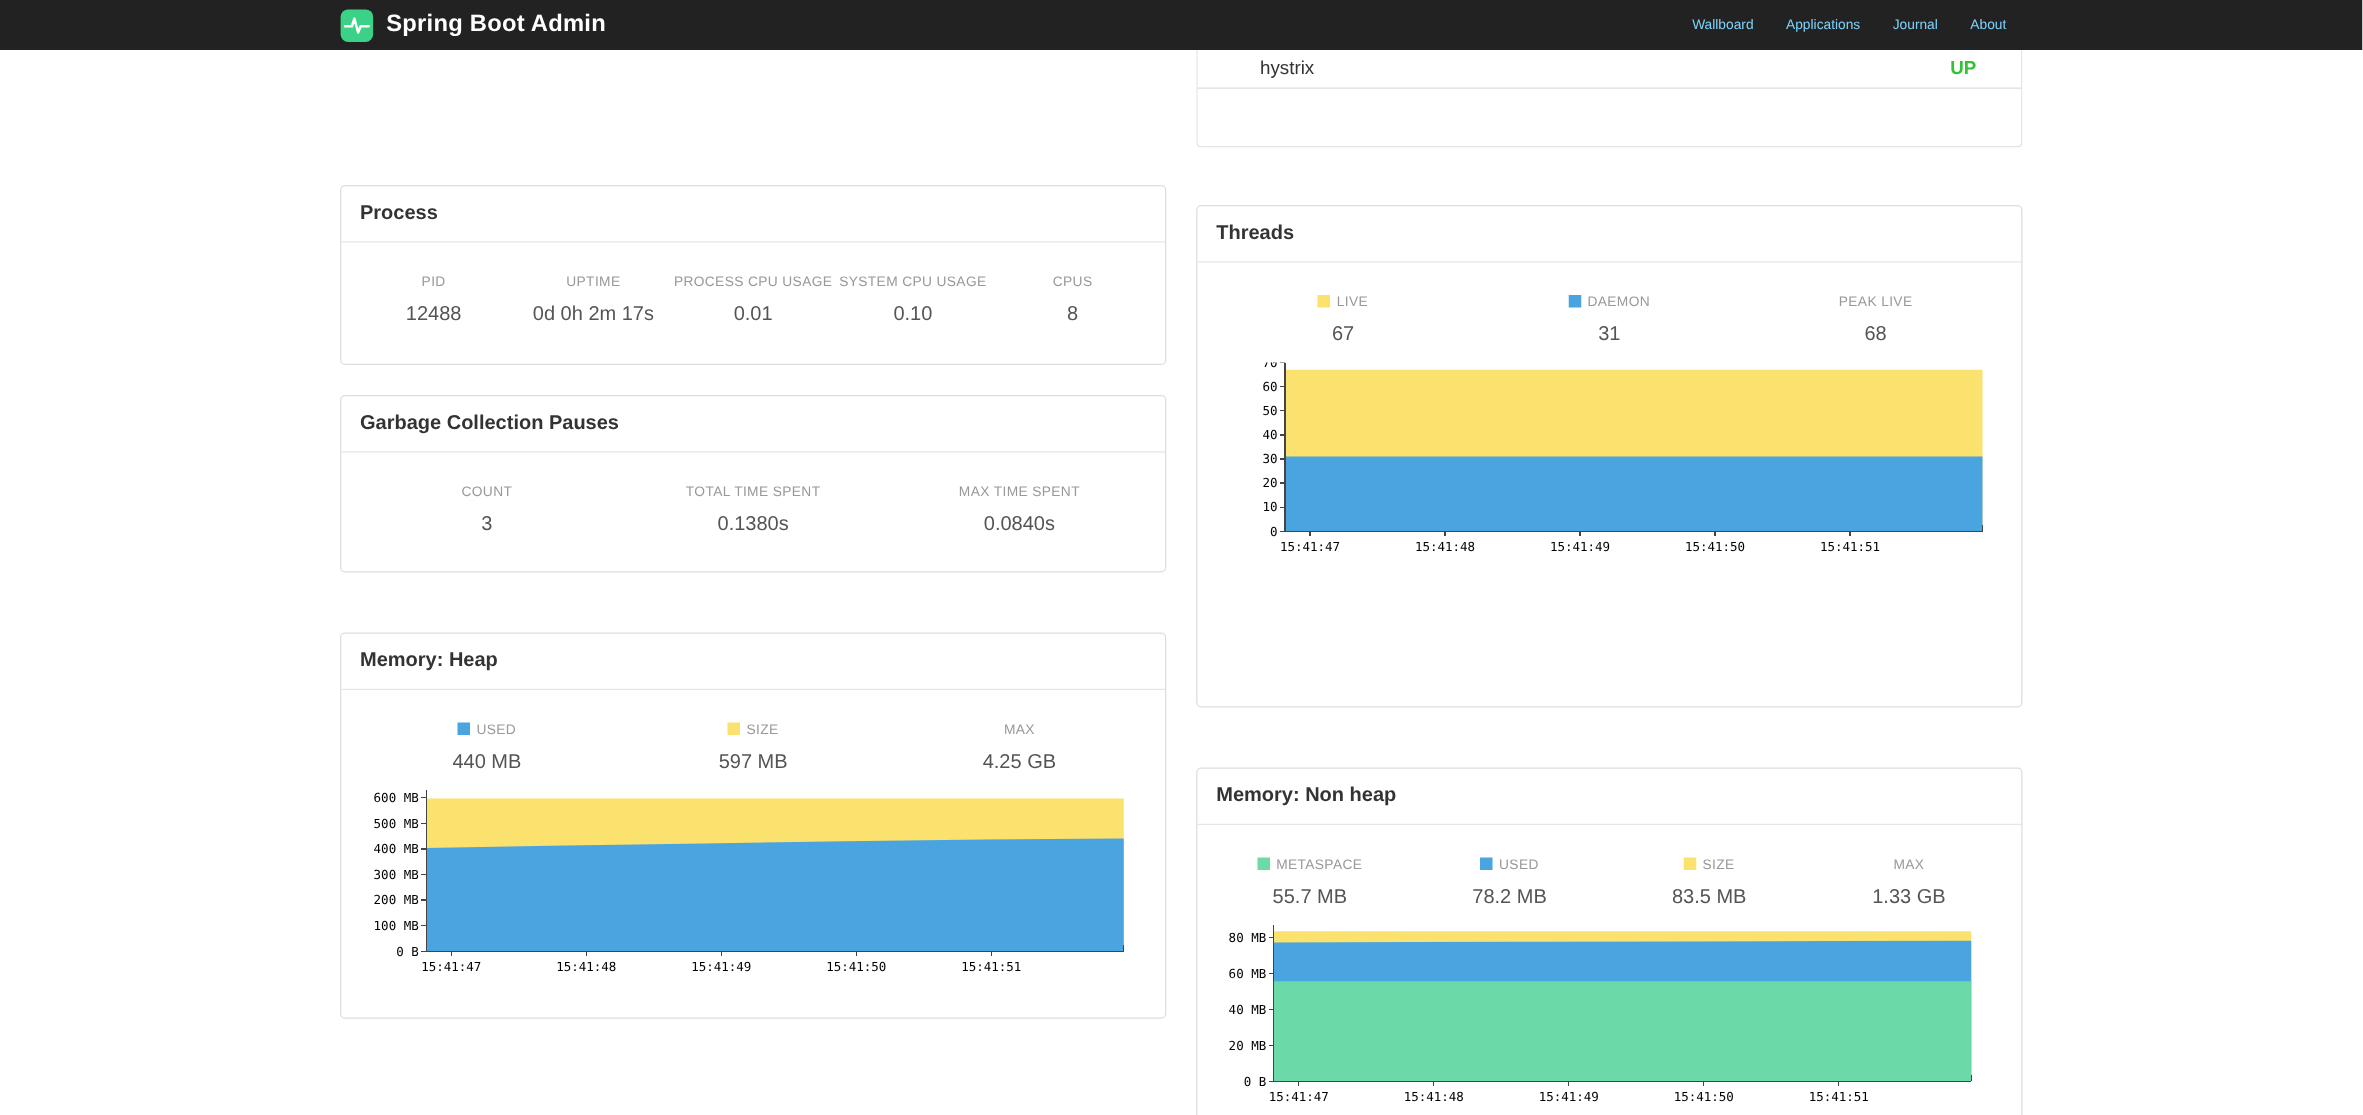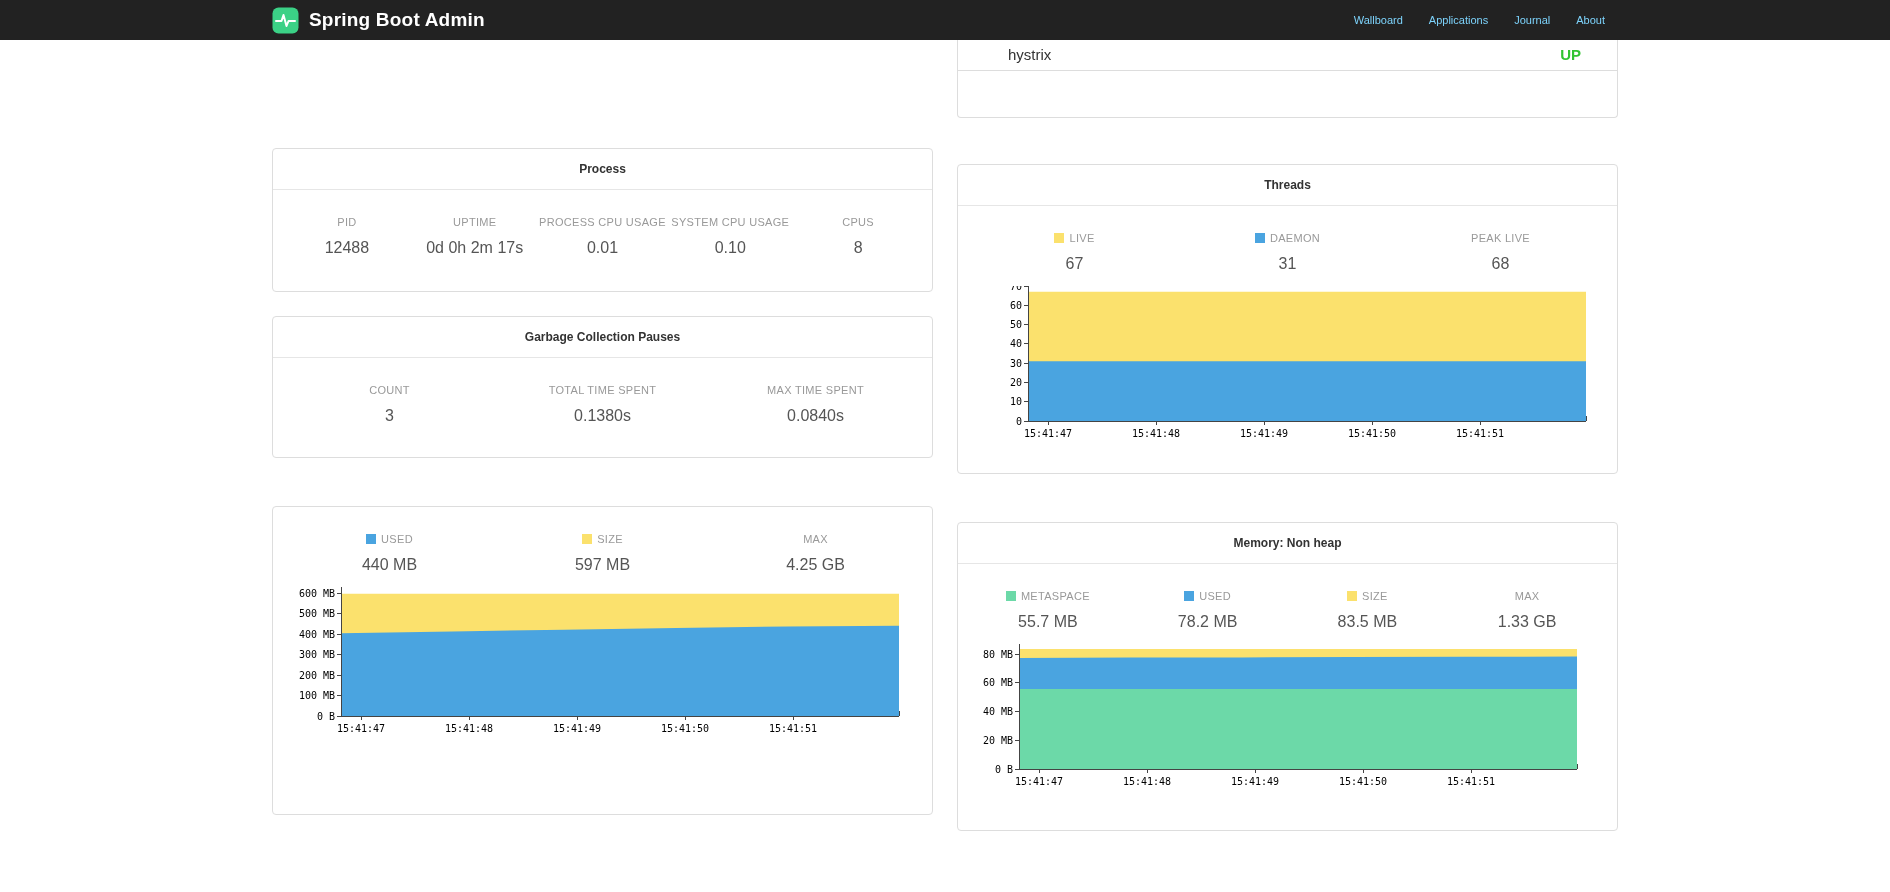--- a/index.html
+++ b/index.html
@@ -25,21 +25,21 @@
     cursor: pointer; white-space: nowrap;
   }
 
   
   .content { width: 1346px; margin: 0 auto; display: flex; gap: 24px; }
   .col { flex: 1; min-width: 0; }
 
   .panel { background: #fff; border: 1px solid #ddd; border-radius: 4px; }
   .panel-heading {
     padding: 13px 15px; border-bottom: 1px solid #e6e6e6;
-    font-size: 12px; font-weight: bold; color: #333; text-align: center;
+    font-size: 16px; font-weight: bold; color: #333;
   }
 
   
   .panel-cut {
     height: 78px; overflow: hidden;
     border-top: none; border-top-left-radius: 0; border-top-right-radius: 0;
     margin-bottom: 46px;
   }
   .health-row {
     display: flex; justify-content: space-between; align-items: center;
@@ -53,21 +53,21 @@
   .stats { display: flex; text-align: center; padding: 26px 10px 28px; }
   .stat { flex: 1; min-width: 0; }
   .stat-label { font-size: 11px; color: #999; letter-spacing: .3px; white-space: nowrap; }
   .stat-value { font-size: 16px; color: #555; margin-top: 11px; white-space: nowrap; }
   .swatch { display: inline-block; width: 10px; height: 10px; margin-right: 5px; vertical-align: -1px; }
 
   
   .panel-process { margin-top: 108px; min-height: 144px; margin-bottom: 24px; }
   .panel-gc { min-height: 142px; margin-bottom: 48px; }
   .panel-heap { height: 309px; overflow: hidden; }
-  .panel-threads { height: 310px; overflow: hidden; margin-bottom: 48px; }
+  .panel-threads { height: 402px; overflow: hidden; margin-bottom: 48px; }
   .panel-nonheap { height: 309px; overflow: hidden; }
   .panel-threads .stats, .panel-heap .stats, .panel-nonheap .stats { padding-bottom: 0; }
 
   
   .chart { margin-top: 13px; }
   .chart-threads { padding-left: 46px; }
   .chart-heap, .chart-nonheap { padding-left: 16px; }
   .tk { font: 10px "DejaVu Sans Mono", monospace; fill: #000; }
 </style>
 </head>
@@ -133,20 +133,21 @@
           <div class="stat-value">0.1380s</div>
         </div>
         <div class="stat">
           <div class="stat-label">MAX TIME SPENT</div>
           <div class="stat-value">0.0840s</div>
         </div>
       </div>
     </div>
 
     <div class="panel panel-heap">
+      <div class="panel-heading">Memory: Heap</div>
       <div class="stats">
         <div class="stat">
           <div class="stat-label"><span class="swatch" style="background: rgb(74, 164, 224);"></span><span>USED</span></div>
           <div class="stat-value">440 MB</div>
         </div>
         <div class="stat">
           <div class="stat-label"><span class="swatch" style="background: rgb(251, 225, 109);"></span><span>SIZE</span></div>
           <div class="stat-value">597 MB</div>
         </div>
         <div class="stat">

